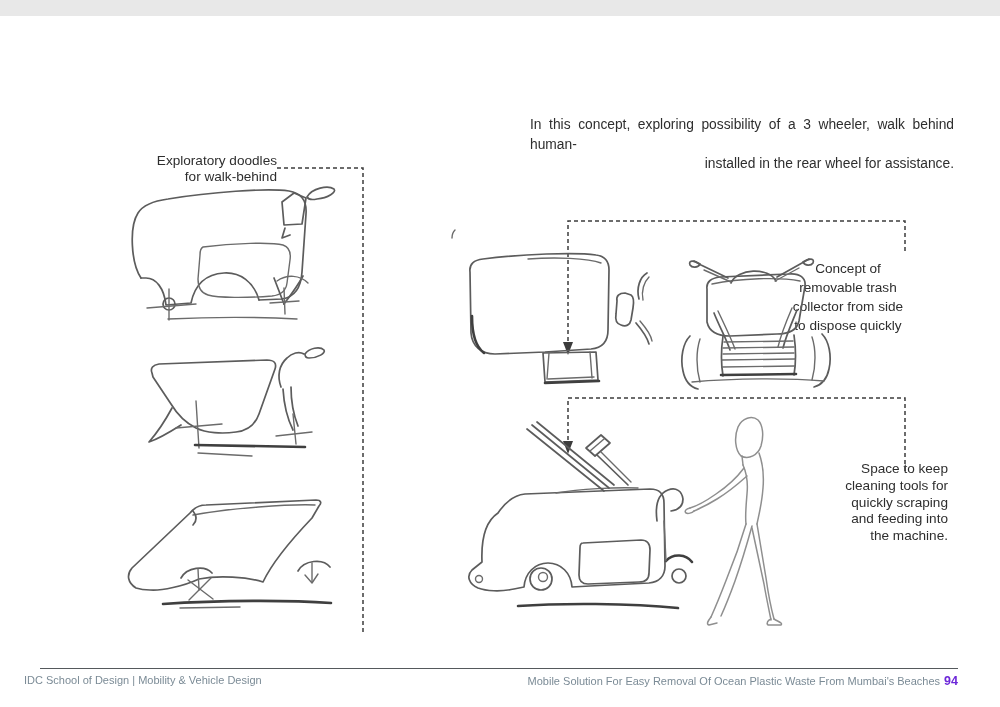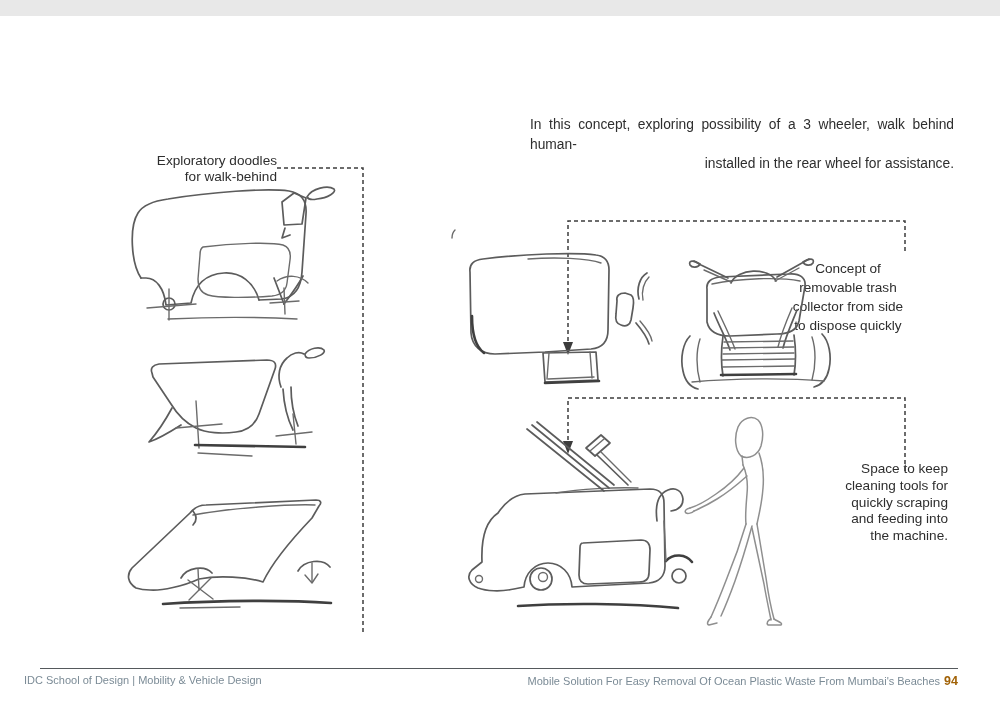--- a/index.html
+++ b/index.html
@@ -18,21 +18,21 @@
   .overlay{position:absolute;left:0;top:0;}
   .sk{fill:none;stroke:#5c5c5c;stroke-width:1.7;stroke-linecap:round;stroke-linejoin:round;}
   .skf{fill:none;stroke:#6b6b6b;stroke-width:1.4;stroke-linecap:round;stroke-linejoin:round;}
   .sk2{fill:none;stroke:#3f3f3f;stroke-width:2.6;stroke-linecap:round;stroke-linejoin:round;}
   .skl{fill:none;stroke:#8f8f8f;stroke-width:1.5;stroke-linecap:round;stroke-linejoin:round;}
   .dash{fill:none;stroke:#3c3c3c;stroke-width:1.5;stroke-dasharray:4 3;}
   .arr{fill:#3c3c3c;stroke:none;}
   .footer-rule{position:absolute;left:40px;top:652px;width:918px;height:1px;background:#55595c;}
   .footer-left{position:absolute;left:24px;top:658px;font-size:11px;color:#7b8b96;}
   .footer-right{position:absolute;right:42px;top:658px;font-size:11px;color:#7b8b96;}
-  .pagenum{color:#a16207;font-weight:bold;font-size:12.5px;margin-left:4px;}
+  .pagenum{color:#6d28d9;font-weight:bold;font-size:12.5px;margin-left:4px;}
 </style>
 </head>
 <body>
 
 <div class="page">
 
   <div class="intro">
     <div class="jline">In this concept, exploring possibility of a 3 wheeler, walk behind human-</div>
     <div class="lline">installed in the rear wheel for assistance.</div>
   </div>

